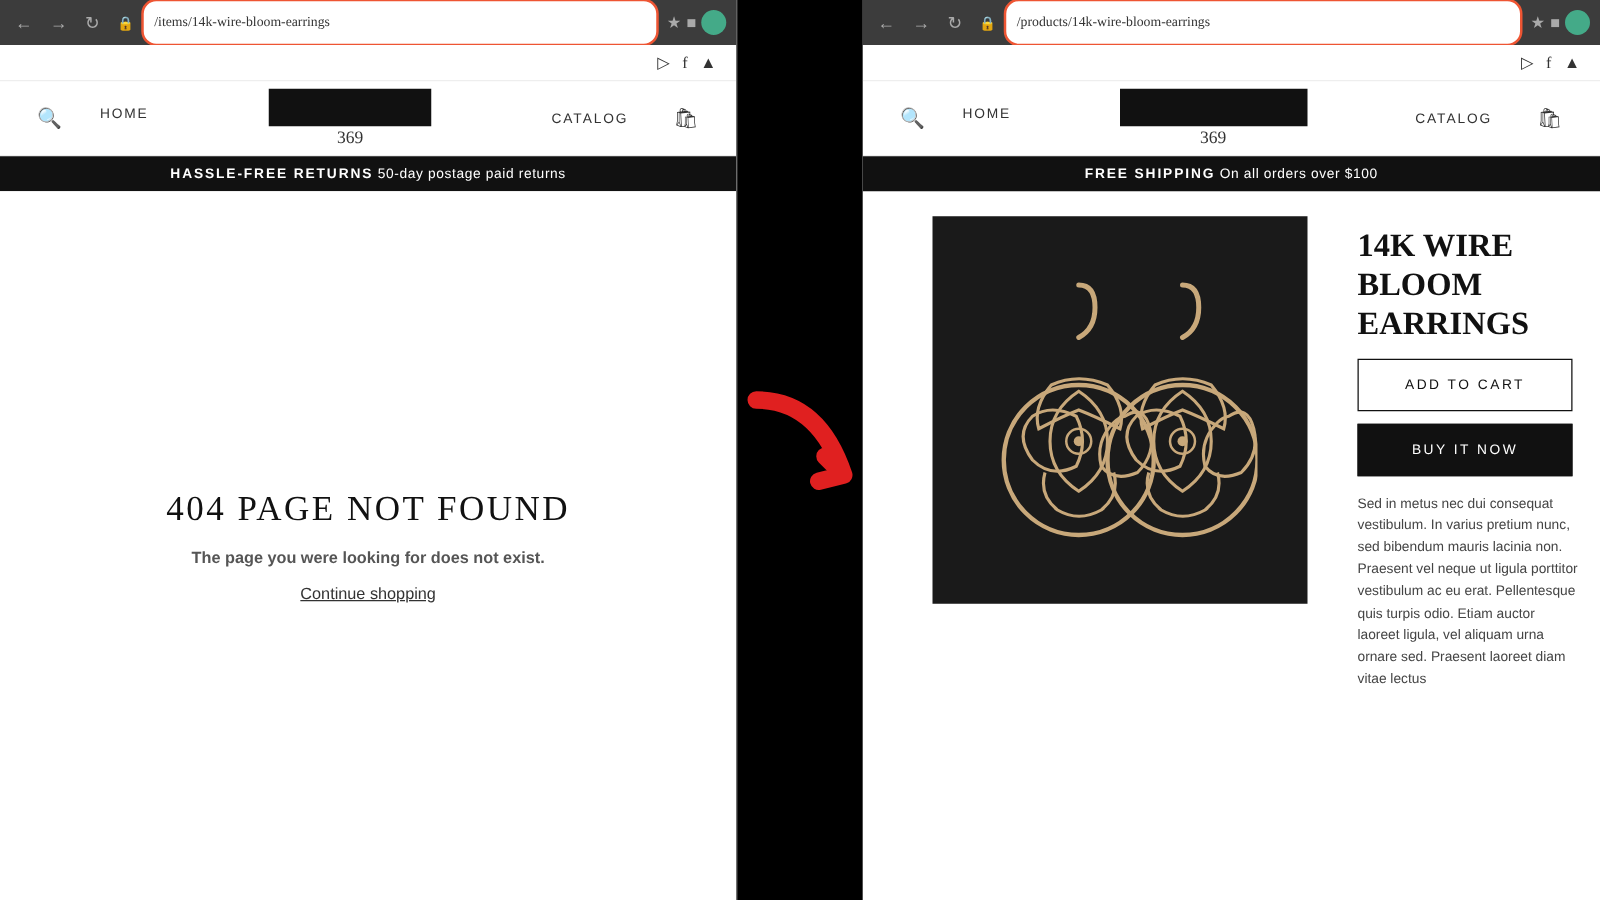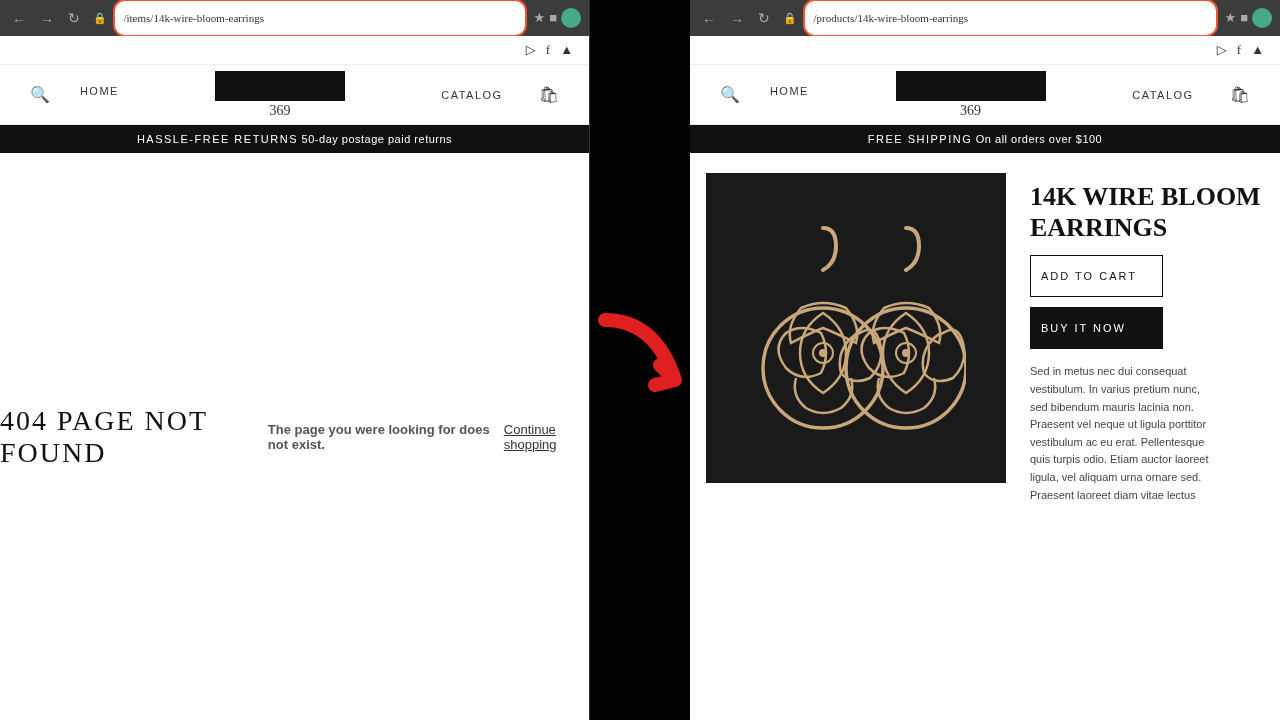--- a/index.html
+++ b/index.html
@@ -64,51 +64,51 @@
     .nav-right { display: flex; gap: 36px; align-items: center; }
     .nav-icon { font-size: 16px; color: #333; cursor: pointer; }
 
     
     .banner {
       background: #111; color: #fff;
       text-align: center; padding: 8px;
       font-size: 11px; font-family: Arial, sans-serif;
       letter-spacing: 0.5px; flex-shrink: 0;
     }
-    .banner strong { font-weight: 400; letter-spacing: 1.5px; }
+    .banner strong { font-weight: 700; letter-spacing: 1.5px; }
 
     
     .page-404 {
-      flex: 1; display: flex; flex-direction: row; align-items: center; justify-content: center;
+      flex: 1; display: flex; flex-direction: column; align-items: center; justify-content: center;
       background: #fff; gap: 14px;
     }
     .page-404-title { font-size: 28px; letter-spacing: 2px; color: #111; font-family: Georgia, serif; text-transform: uppercase; }
     .page-404-sub { font-size: 13px; color: #555; font-family: Arial, sans-serif; font-weight: bold; }
     .page-404-link { font-size: 13px; color: #333; text-decoration: underline; cursor: pointer; font-family: Liberation Sans, sans-serif; }
 
     
     .product-page {
       flex: 1; display: flex; flex-direction: column; overflow: hidden;
     }
     .product-main {
-      flex: 1; display: flex; padding: 20px 16px; gap: 4px; overflow: hidden;
+      flex: 1; display: flex; padding: 20px 16px; gap: 20px; overflow: hidden; margin-left: 40px;
     }
     .product-image-col { width: 320px; flex-shrink: 0; }
     .product-image-box {
       background: #1a1a1a; width: 300px; height: 310px;
       display: flex; align-items: center; justify-content: center;
       position: relative;
     }
 
     .product-info-col { flex: 1; padding-top: 8px; }
     .product-title { font-size: 26px; line-height: 1.2; color: #111; font-family: Georgia, serif; text-transform: uppercase; margin-bottom: 12px; }
     .product-price { font-size: 16px; color: #111; margin-bottom: 20px; font-family: Arial, sans-serif; }
     .product-btn {
-      display: block; width: 133px; padding: 14px 10px;
-      text-align: left; font-size: 11px; letter-spacing: 2px;
+      display: block; width: 172px; padding: 14px 10px;
+      text-align: center; font-size: 11px; letter-spacing: 2px;
       font-family: Arial, sans-serif; cursor: pointer; margin-bottom: 10px;
     }
     .btn-add-to-cart {
       border: 1px solid #111; background: #fff; color: #111;
     }
     .btn-buy-now {
       border: 1px solid #111; background: #111; color: #fff;
     }
     .product-desc {
       font-size: 11px; color: #444; line-height: 1.6; font-family: Arial, sans-serif;

